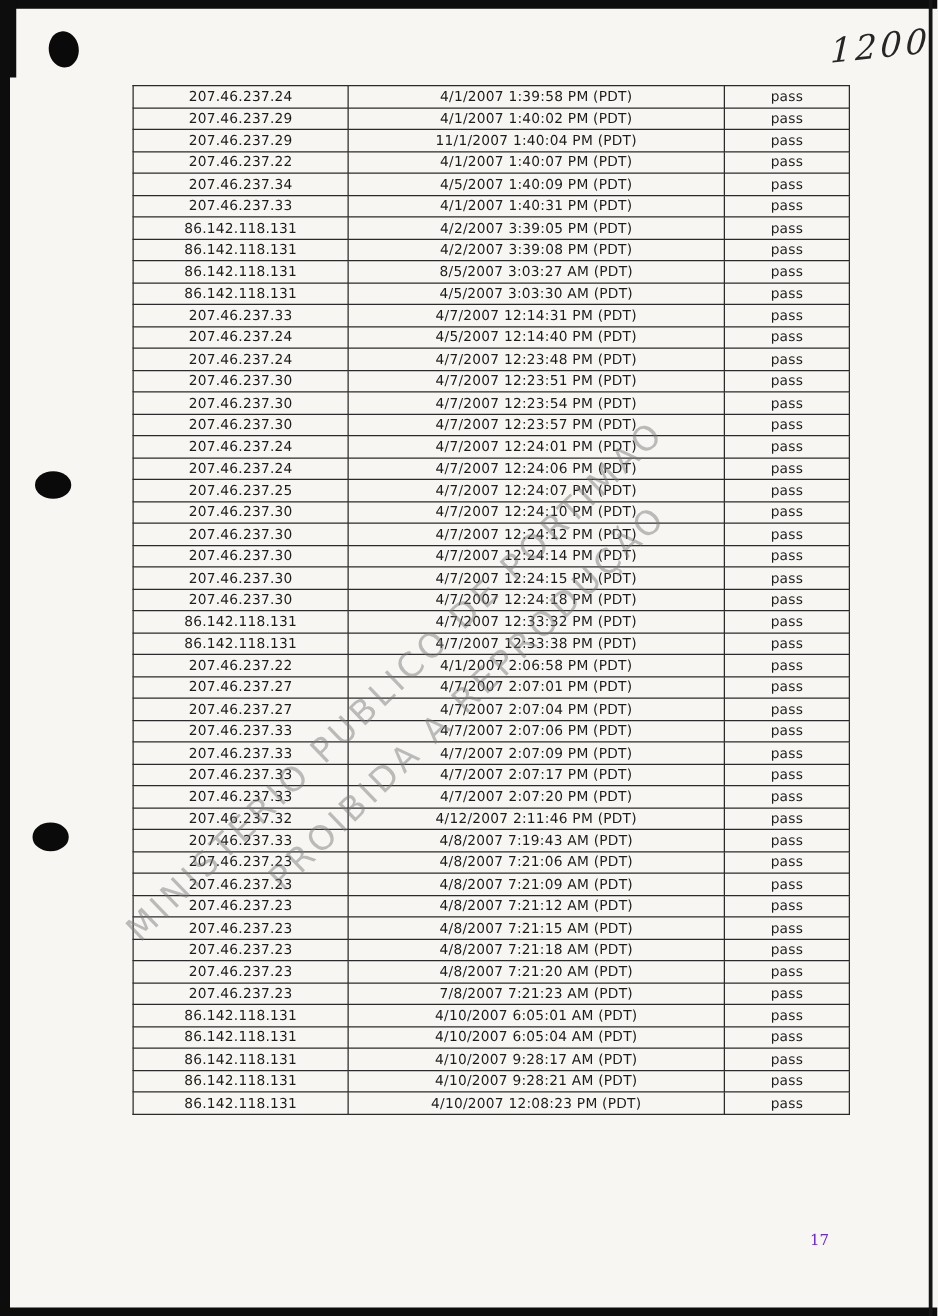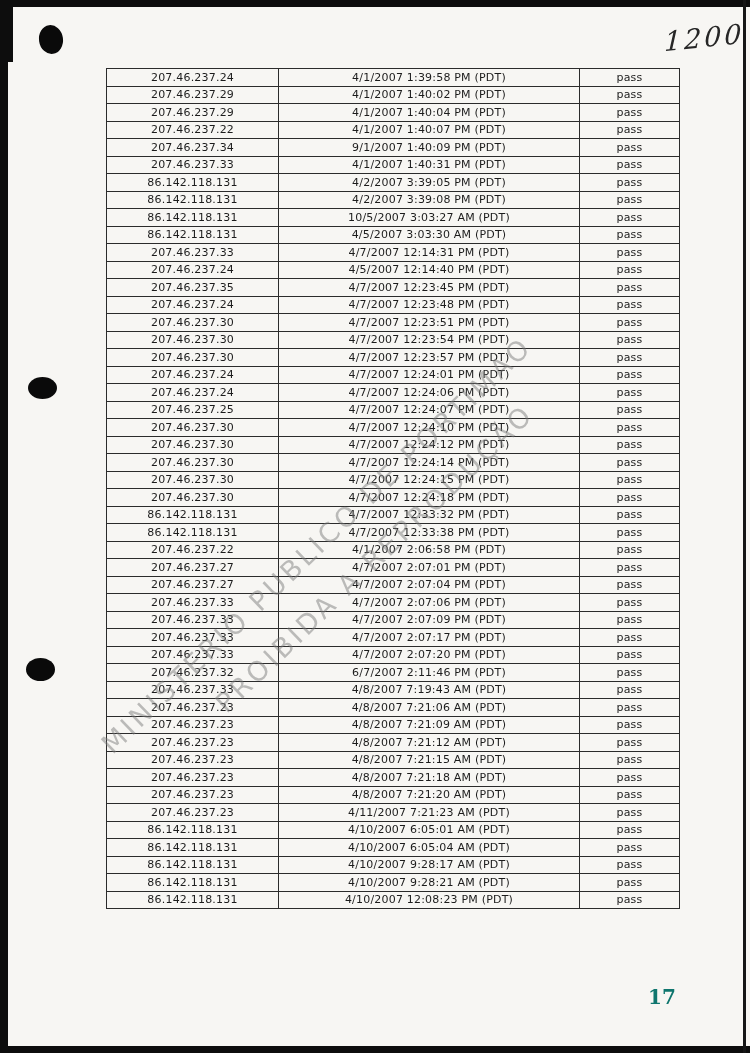--- a/index.html
+++ b/index.html
@@ -53,21 +53,21 @@
     color:var(--watermark);opacity:0.48;
     transform-origin:0 50%;transform:rotate(-44deg);
     white-space:nowrap;
   }
   .wm-1{left:106px;top:733px;}
   .wm-2{left:220px;top:692px;}
   
   .page-number{
     position:absolute;left:648px;top:985px;z-index:4;
     font-family:"DejaVu Serif","Liberation Serif",serif;
-    font-size:20px;color:#0f766e;font-weight:bold;
+    font-size:12px;color:#6d28d9;
   }
 </style>
 </head>
 <body>
 
 <div class="edge edge-top"></div>
 <div class="edge edge-left"></div>
 <div class="edge edge-left-wide"></div>
 <div class="edge edge-bottom"></div>
 <div class="edge edge-right"></div>
@@ -90,71 +90,66 @@
         <td>4/1/2007 1:39:58 PM (PDT)</td>
         <td>pass</td>
       </tr>
       <tr>
         <td>207.46.237.29</td>
         <td>4/1/2007 1:40:02 PM (PDT)</td>
         <td>pass</td>
       </tr>
       <tr>
         <td>207.46.237.29</td>
-        <td>4/1/2007 1:40:04 PM (PDT)</td>
+        <td>11/1/2007 1:40:04 PM (PDT)</td>
         <td>pass</td>
       </tr>
       <tr>
         <td>207.46.237.22</td>
         <td>4/1/2007 1:40:07 PM (PDT)</td>
         <td>pass</td>
       </tr>
       <tr>
         <td>207.46.237.34</td>
-        <td>9/1/2007 1:40:09 PM (PDT)</td>
+        <td>4/5/2007 1:40:09 PM (PDT)</td>
         <td>pass</td>
       </tr>
       <tr>
         <td>207.46.237.33</td>
         <td>4/1/2007 1:40:31 PM (PDT)</td>
         <td>pass</td>
       </tr>
       <tr>
         <td>86.142.118.131</td>
         <td>4/2/2007 3:39:05 PM (PDT)</td>
         <td>pass</td>
       </tr>
       <tr>
         <td>86.142.118.131</td>
         <td>4/2/2007 3:39:08 PM (PDT)</td>
         <td>pass</td>
       </tr>
       <tr>
         <td>86.142.118.131</td>
-        <td>10/5/2007 3:03:27 AM (PDT)</td>
+        <td>8/5/2007 3:03:27 AM (PDT)</td>
         <td>pass</td>
       </tr>
       <tr>
         <td>86.142.118.131</td>
         <td>4/5/2007 3:03:30 AM (PDT)</td>
         <td>pass</td>
       </tr>
       <tr>
         <td>207.46.237.33</td>
         <td>4/7/2007 12:14:31 PM (PDT)</td>
         <td>pass</td>
       </tr>
       <tr>
         <td>207.46.237.24</td>
         <td>4/5/2007 12:14:40 PM (PDT)</td>
-        <td>pass</td>
-      </tr>
-      <tr>
-        <td>207.46.237.35</td>
-        <td>4/7/2007 12:23:45 PM (PDT)</td>
         <td>pass</td>
       </tr>
       <tr>
         <td>207.46.237.24</td>
         <td>4/7/2007 12:23:48 PM (PDT)</td>
         <td>pass</td>
       </tr>
       <tr>
         <td>207.46.237.30</td>
         <td>4/7/2007 12:23:51 PM (PDT)</td>
@@ -250,21 +245,21 @@
         <td>4/7/2007 2:07:17 PM (PDT)</td>
         <td>pass</td>
       </tr>
       <tr>
         <td>207.46.237.33</td>
         <td>4/7/2007 2:07:20 PM (PDT)</td>
         <td>pass</td>
       </tr>
       <tr>
         <td>207.46.237.32</td>
-        <td>6/7/2007 2:11:46 PM (PDT)</td>
+        <td>4/12/2007 2:11:46 PM (PDT)</td>
         <td>pass</td>
       </tr>
       <tr>
         <td>207.46.237.33</td>
         <td>4/8/2007 7:19:43 AM (PDT)</td>
         <td>pass</td>
       </tr>
       <tr>
         <td>207.46.237.23</td>
         <td>4/8/2007 7:21:06 AM (PDT)</td>
@@ -290,21 +285,21 @@
         <td>4/8/2007 7:21:18 AM (PDT)</td>
         <td>pass</td>
       </tr>
       <tr>
         <td>207.46.237.23</td>
         <td>4/8/2007 7:21:20 AM (PDT)</td>
         <td>pass</td>
       </tr>
       <tr>
         <td>207.46.237.23</td>
-        <td>4/11/2007 7:21:23 AM (PDT)</td>
+        <td>7/8/2007 7:21:23 AM (PDT)</td>
         <td>pass</td>
       </tr>
       <tr>
         <td>86.142.118.131</td>
         <td>4/10/2007 6:05:01 AM (PDT)</td>
         <td>pass</td>
       </tr>
       <tr>
         <td>86.142.118.131</td>
         <td>4/10/2007 6:05:04 AM (PDT)</td>

